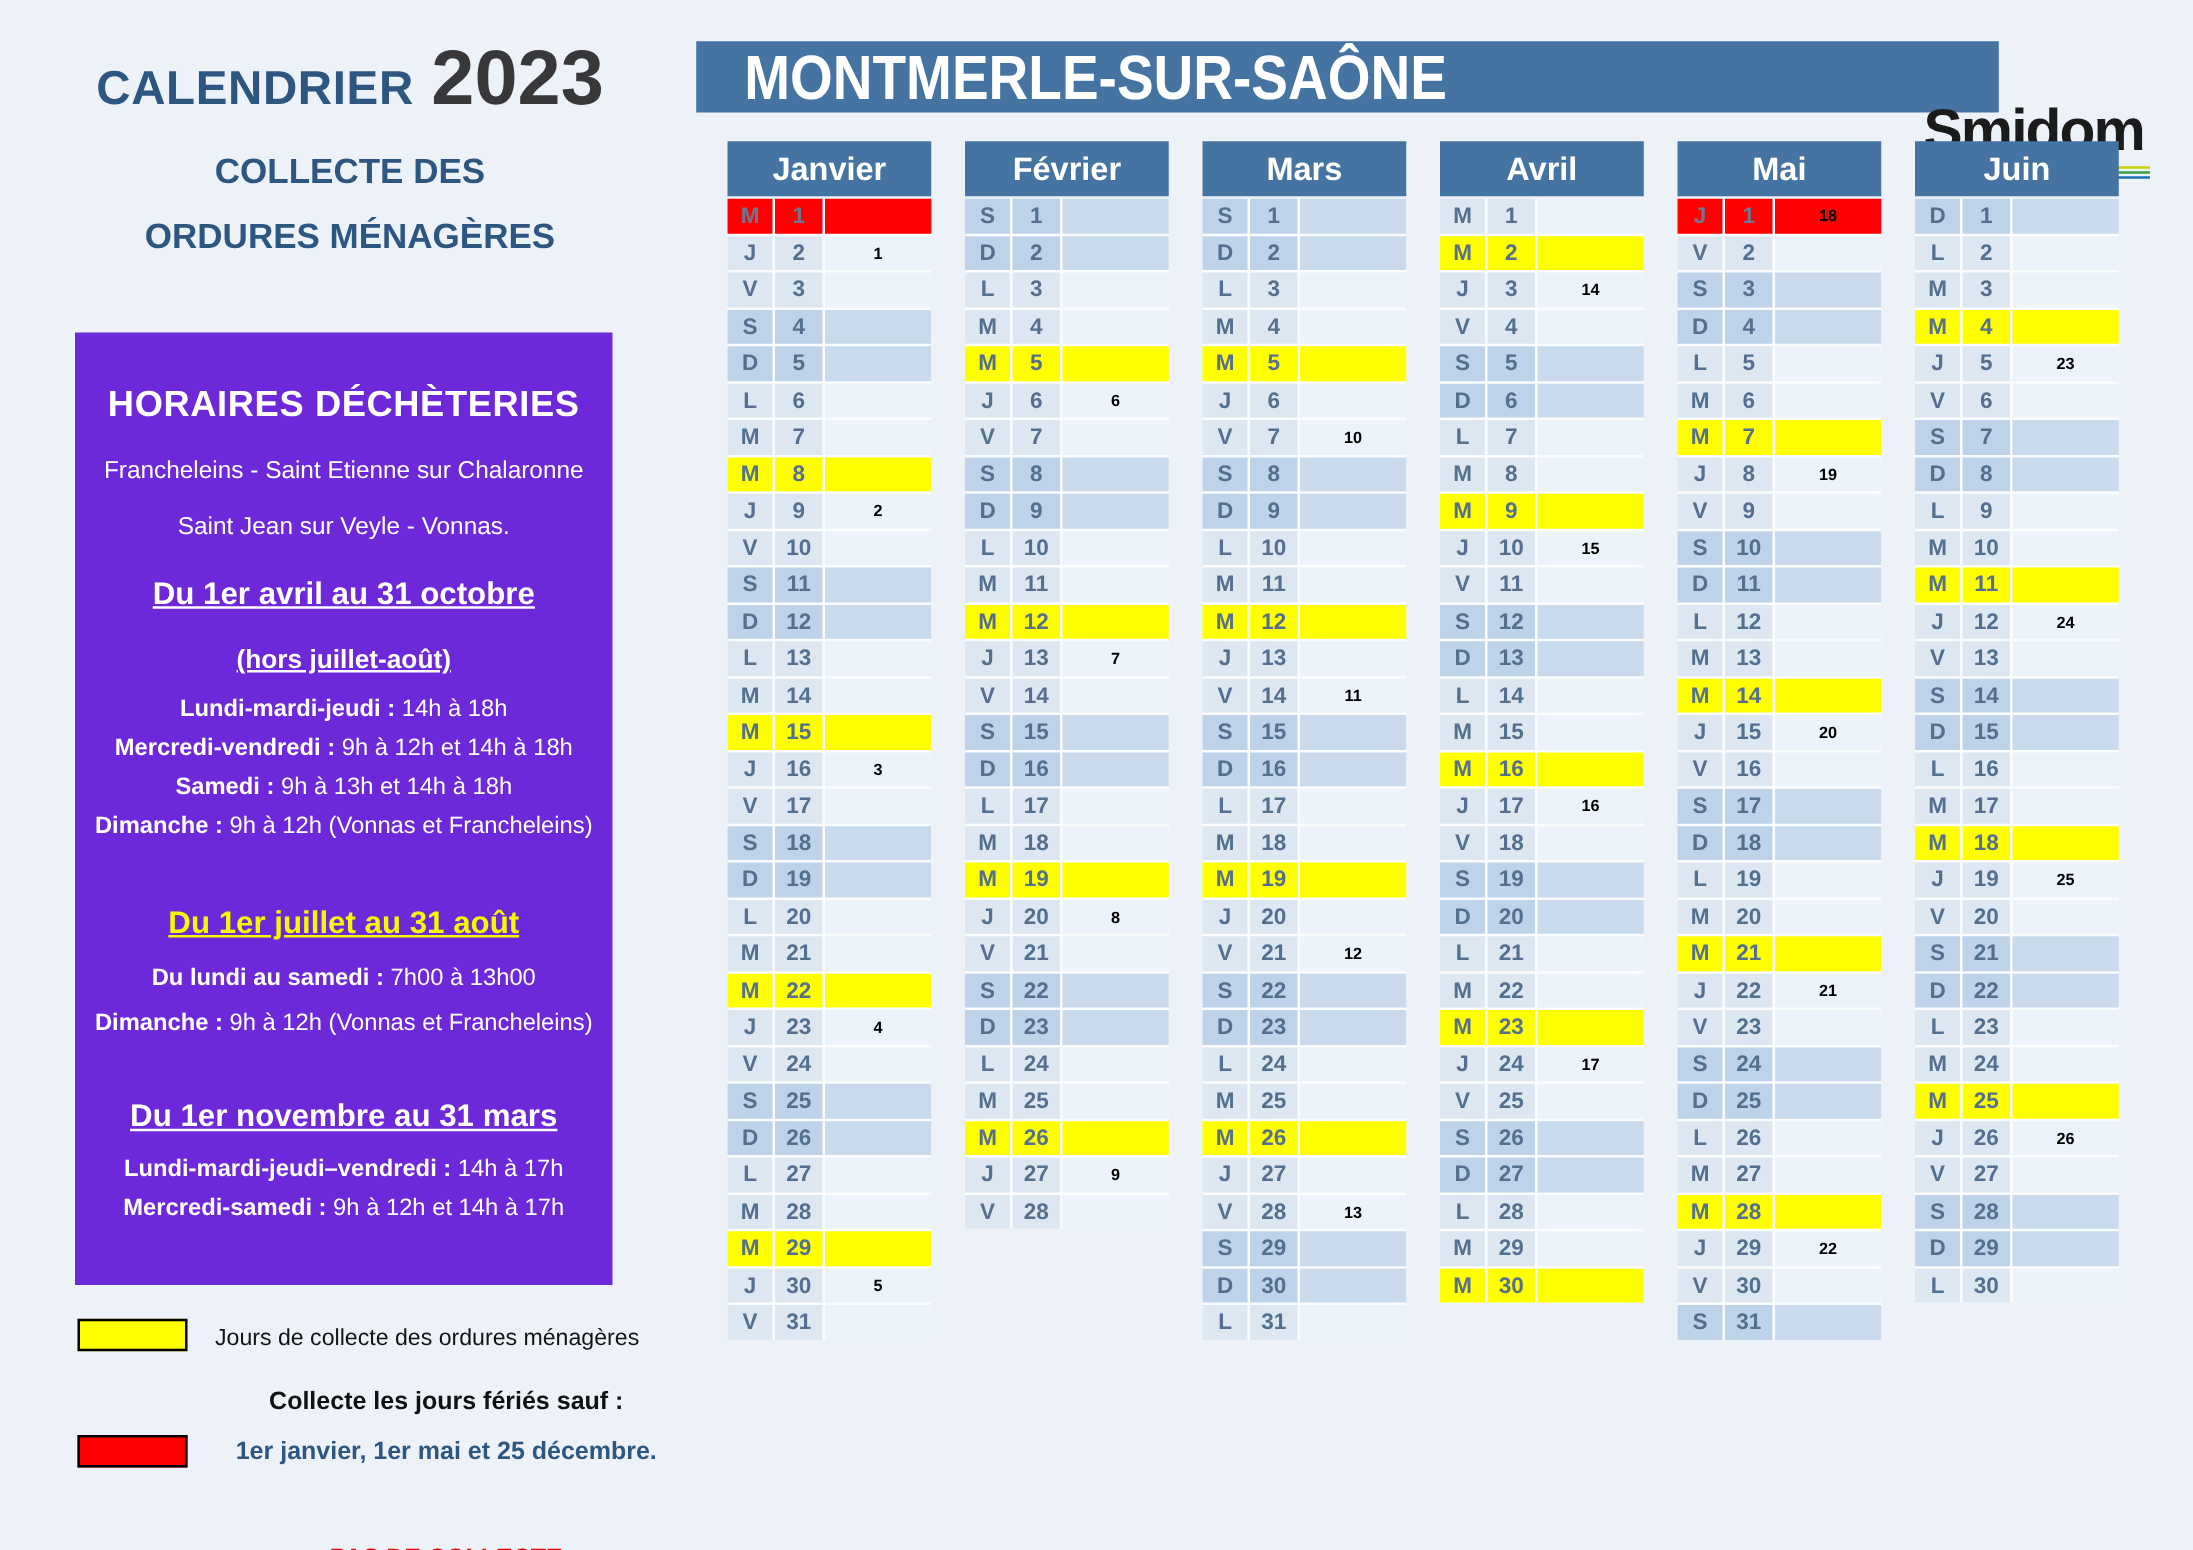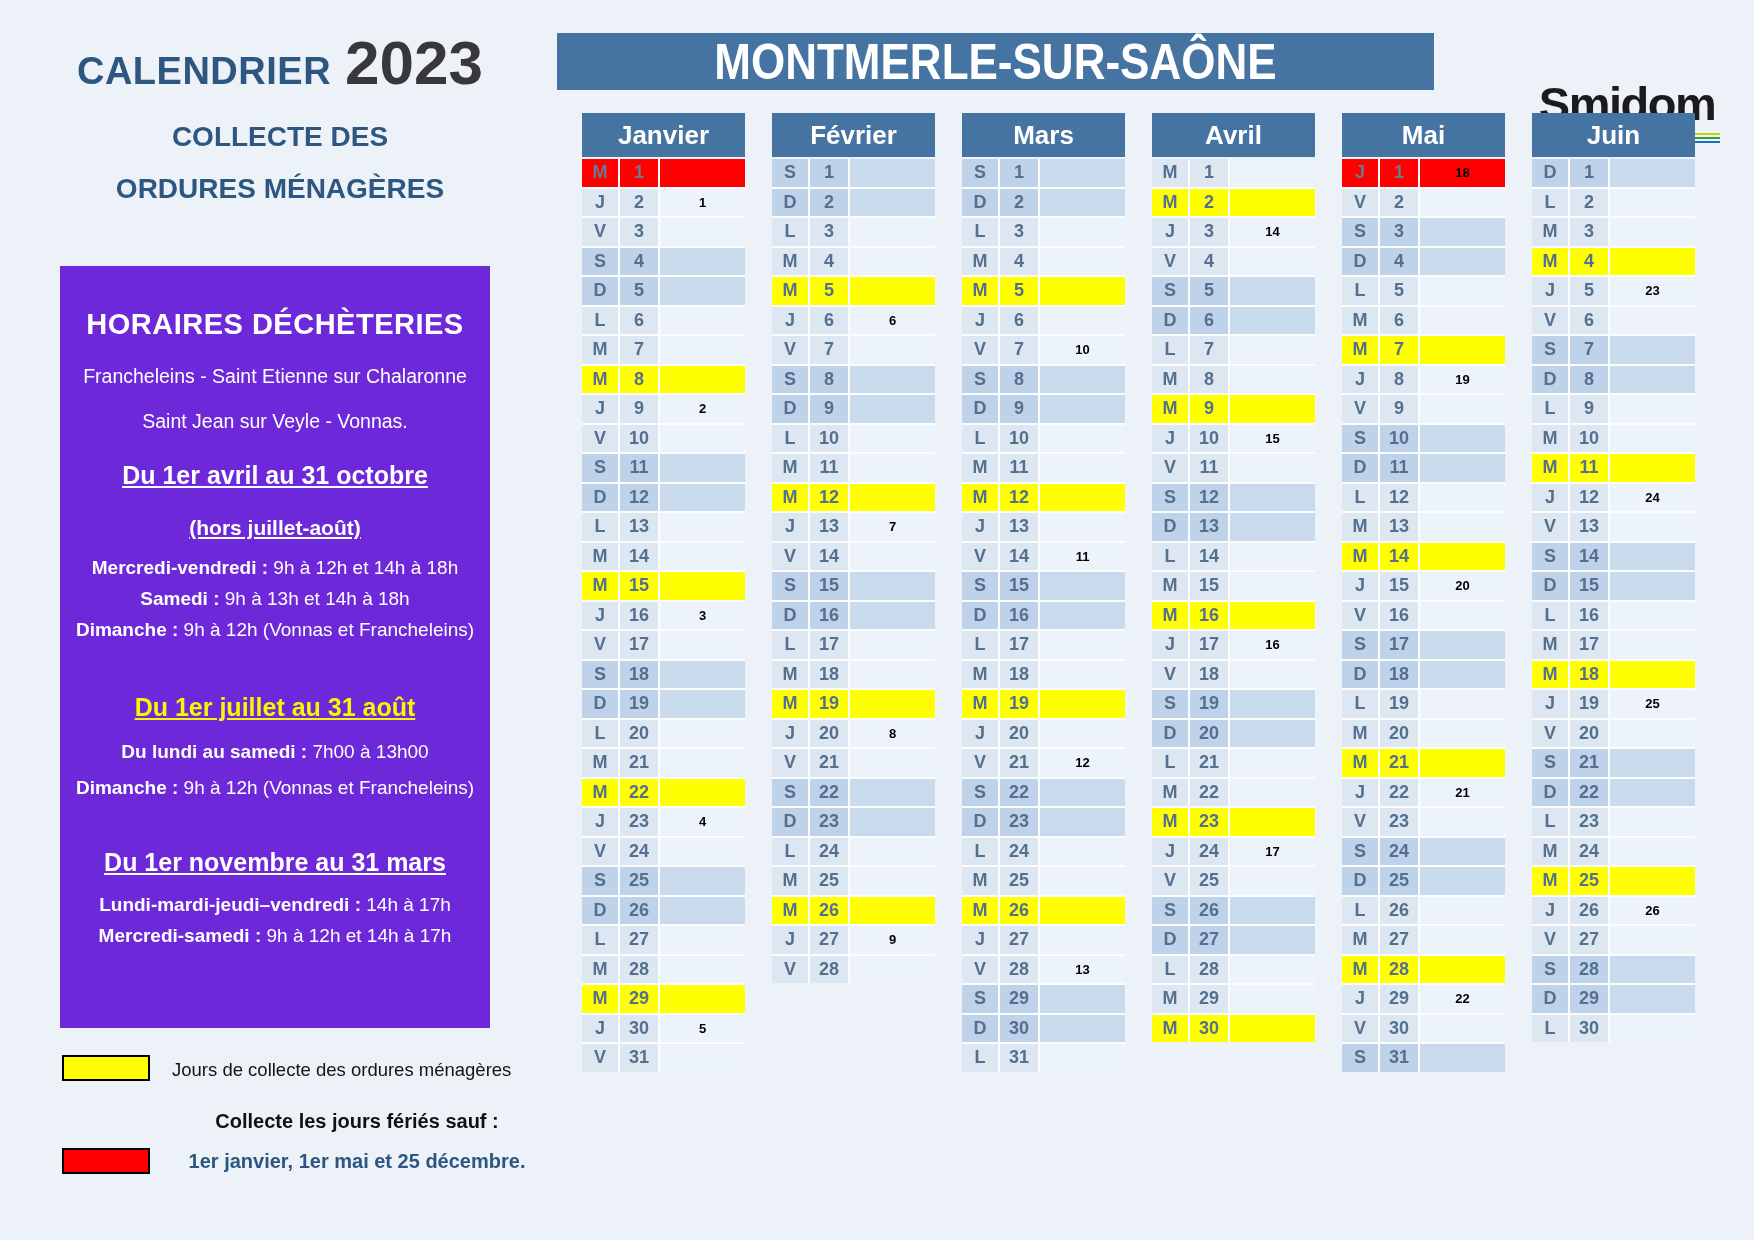--- a/index.html
+++ b/index.html
@@ -9,22 +9,22 @@
     -webkit-font-smoothing:antialiased;
   }
   
   .left-title{position:absolute;left:40px;top:34px;width:480px;text-align:center;color:#2D5780;}
   .title-row{display:flex;justify-content:center;align-items:baseline;gap:14px;}
   .t-cal{font-size:38px;font-weight:bold;letter-spacing:.5px;}
   .t-year{font-size:62px;font-weight:bold;color:#38383A;line-height:.95;}
   .t-sub{font-size:28px;font-weight:bold;margin-top:28px;line-height:1.15;}
   .t-sub+.t-sub{margin-top:20px;}
   
-  .banner{position:absolute;left:557px;top:33px;width:877px;height:57px;background:#4674A2;
-    display:flex;align-items:center;justify-content:center;}
+  .banner{position:absolute;left:557px;top:33px;width:1042px;height:57px;background:#4674A2;
+    display:flex;align-items:center;justify-content:flex-start;}
   .banner-text{color:#FFFFFF;font-size:50px;font-weight:bold;display:inline-block;
     transform:scaleX(.88);white-space:nowrap;letter-spacing:0;}
   
   .logo{position:absolute;left:1534px;top:36px;width:186px;text-align:center;margin-top:44px;}
   .logo-name{font-size:47px;font-weight:bold;color:#1B1B1B;letter-spacing:-1.5px;line-height:1;}
   .logo-sub{display:flex;align-items:center;justify-content:center;gap:5px;margin-top:3px;}
   .logo-lines{display:flex;flex-direction:column;gap:2px;flex:1;}
   .logo-lines i{display:block;height:2px;}
   .ln-y{background:#C8D200;} .ln-g{background:#35A048;} .ln-b{background:#1D71B8;}
   .logo-sub-text{color:#2077B4;font-size:15px;white-space:nowrap;line-height:1;}
@@ -103,20 +103,21 @@
 </div>
 
 <div class="sidebar">
   <div class="sb-title">HORAIRES DÉCHÈTERIES</div>
   <div class="sb-town">Francheleins - Saint Etienne sur Chalaronne</div>
   <div class="sb-town">Saint Jean sur Veyle - Vonnas.</div>
 
   <div class="sb-h">Du 1er avril au 31 octobre</div>
   <div class="sb-h sub">(hors juillet-août)</div>
   <div class="sb-lines">
+      <div class="sb-line"><b>Lundi-mardi-jeudi :</b> 14h à 18h</div>
       <div class="sb-line"><b>Mercredi-vendredi :</b> 9h à 12h et 14h à 18h</div>
       <div class="sb-line"><b>Samedi :</b> 9h à 13h et 14h à 18h</div>
       <div class="sb-line"><b>Dimanche :</b> 9h à 12h (Vonnas et Francheleins)</div>
     </div>
 
   <div class="sb-h yellow">Du 1er juillet au 31 août</div>
   <div class="sb-lines spread">
       <div class="sb-line"><b>Du lundi au samedi :</b> 7h00 à 13h00</div>
       <div class="sb-line"><b>Dimanche :</b> 9h à 12h (Vonnas et Francheleins)</div>
     </div>

